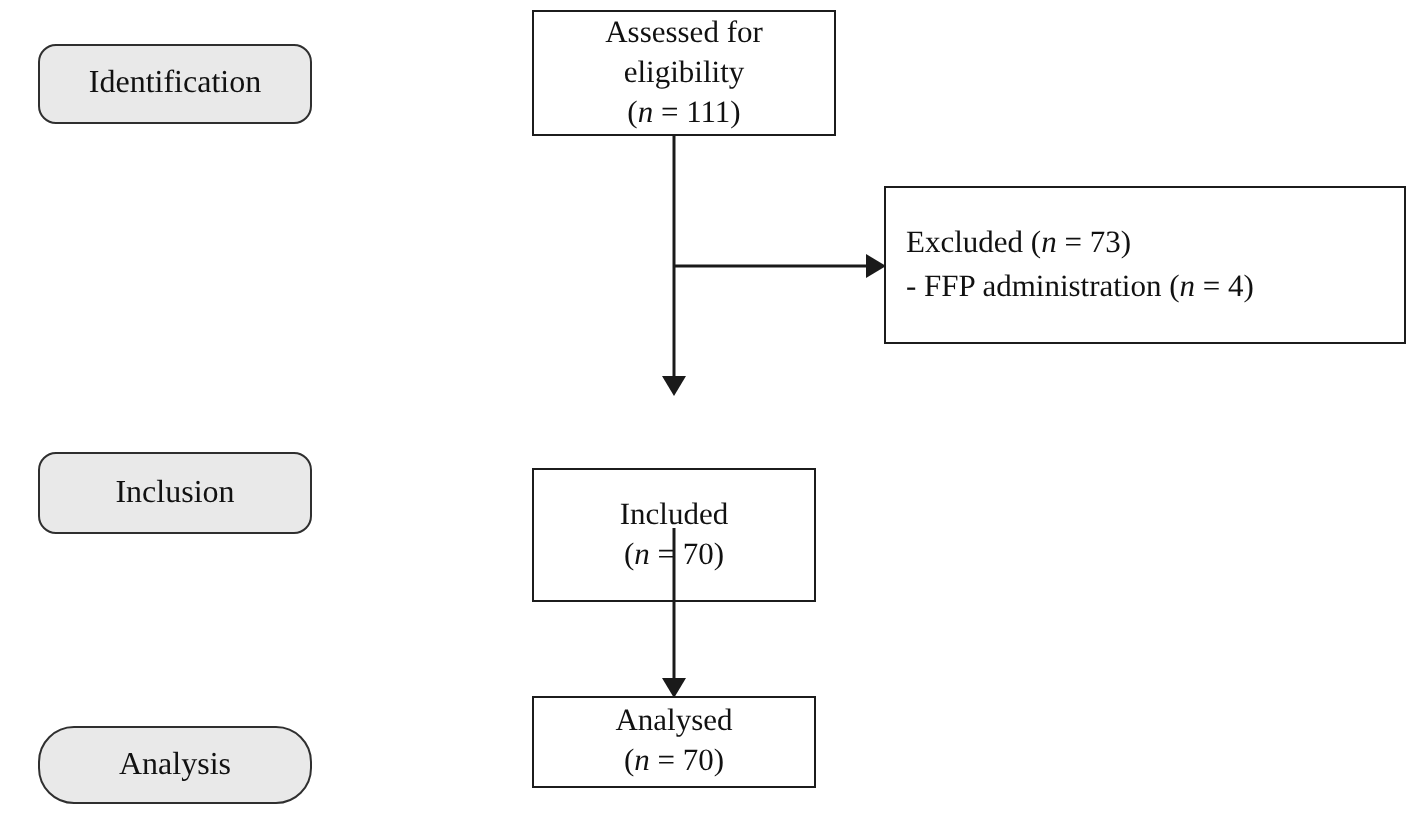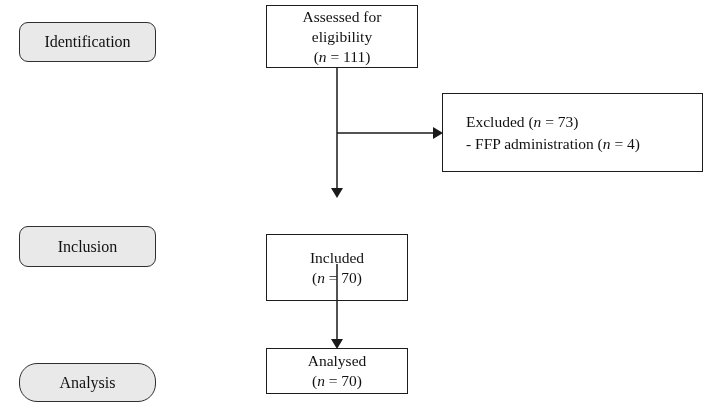--- a/index.html
+++ b/index.html
@@ -48,21 +48,21 @@
     position: absolute;
     background: #ffffff;
     border: 1.5px solid #1c1c1c;
     box-sizing: border-box;
     display: flex;
     flex-direction: column;
     justify-content: center;
     text-align: left;
     font-size: 15.5px;
     line-height: 22px;
-    padding-left: 23px;
+    padding-left: 10px;
     padding-right: 6px;
   }
   .connectors {
     position: absolute;
     left: 0;
     top: 0;
     pointer-events: none;
   }
   i { font-style: italic; }
 </style>

